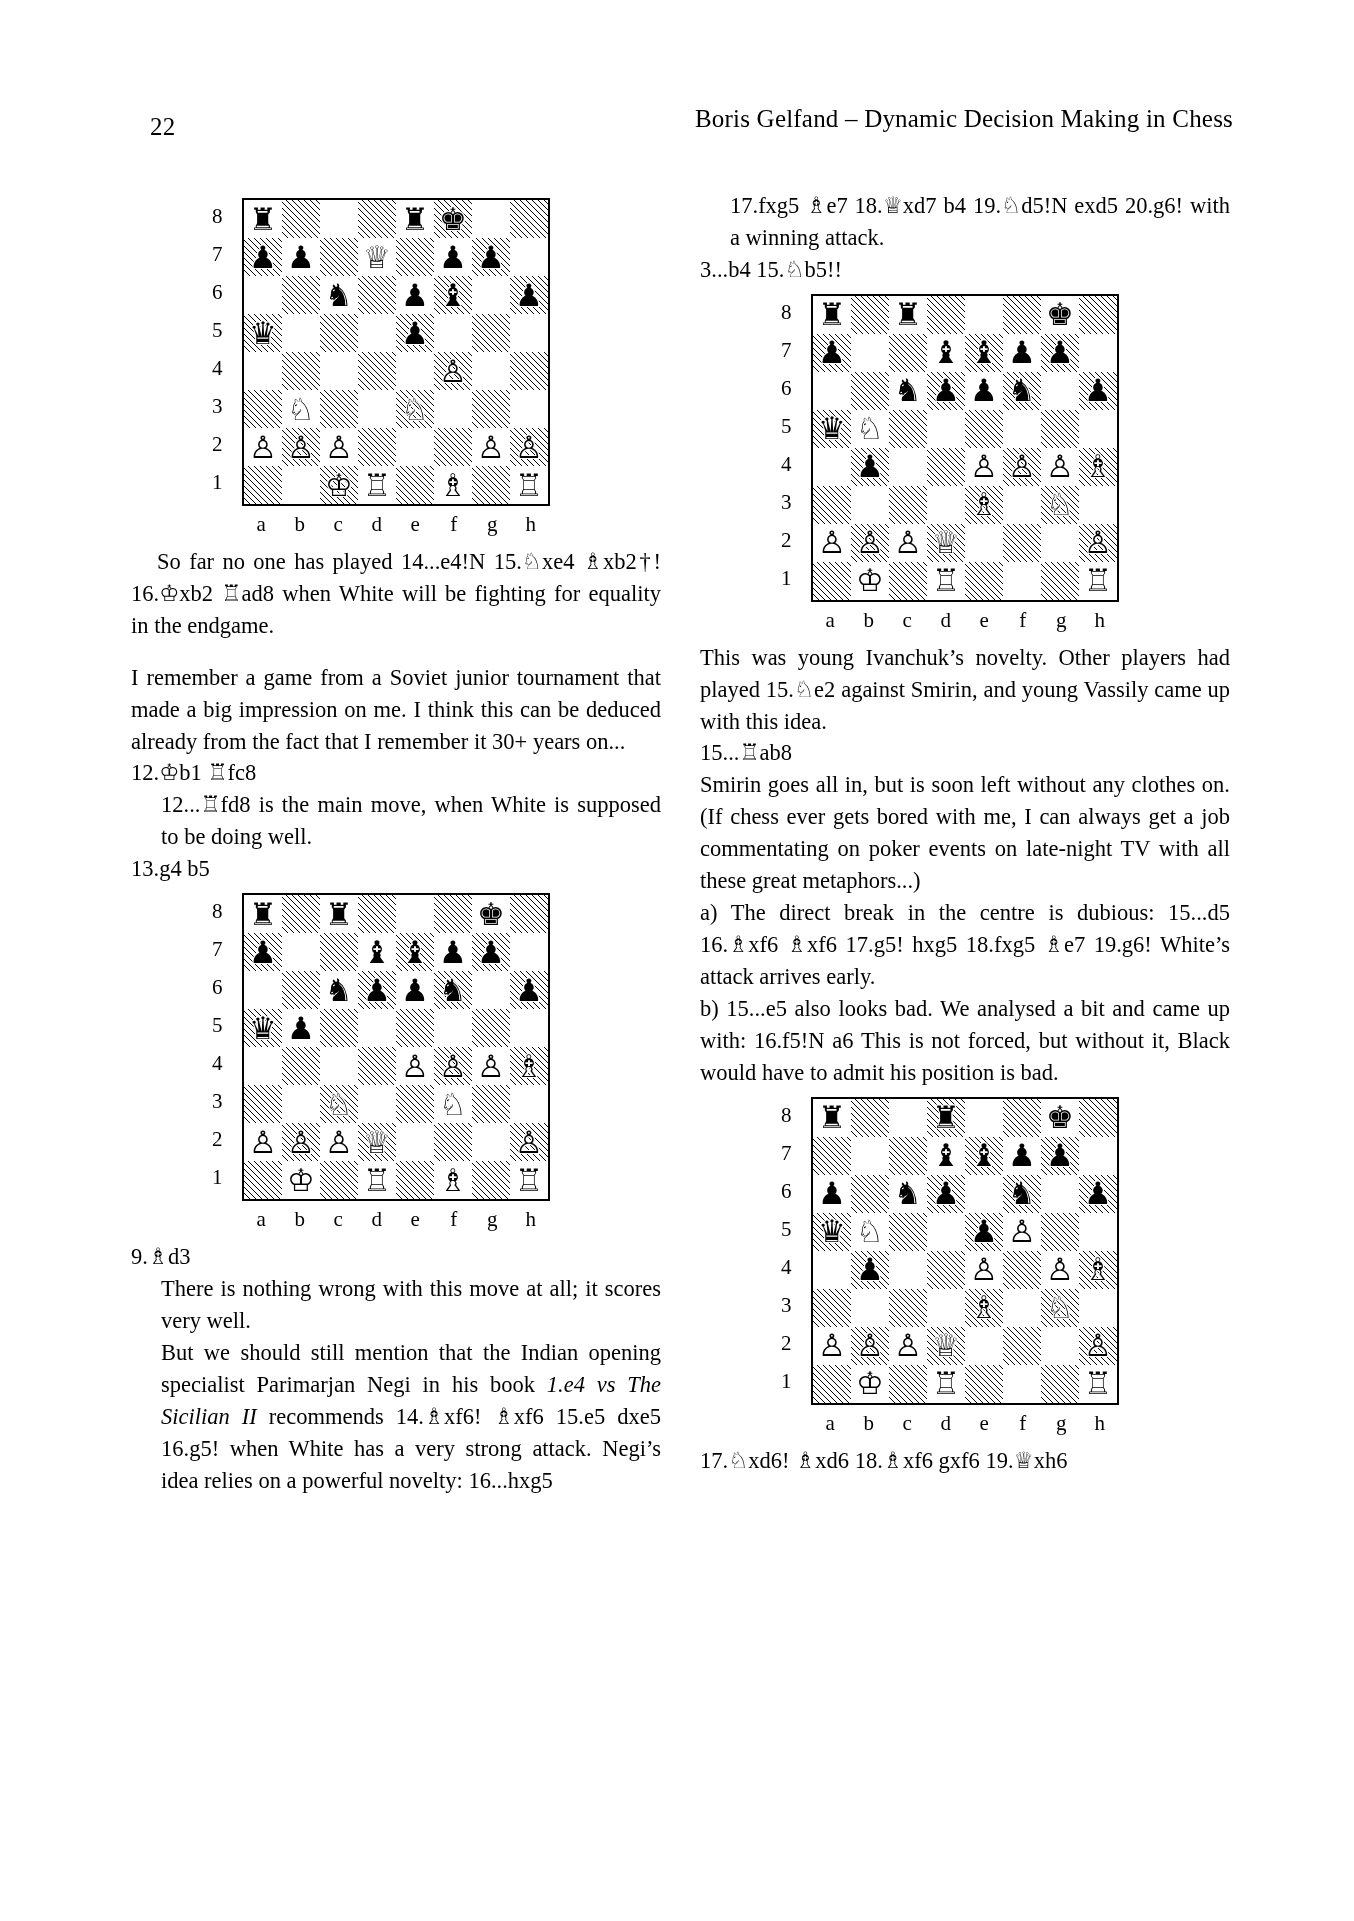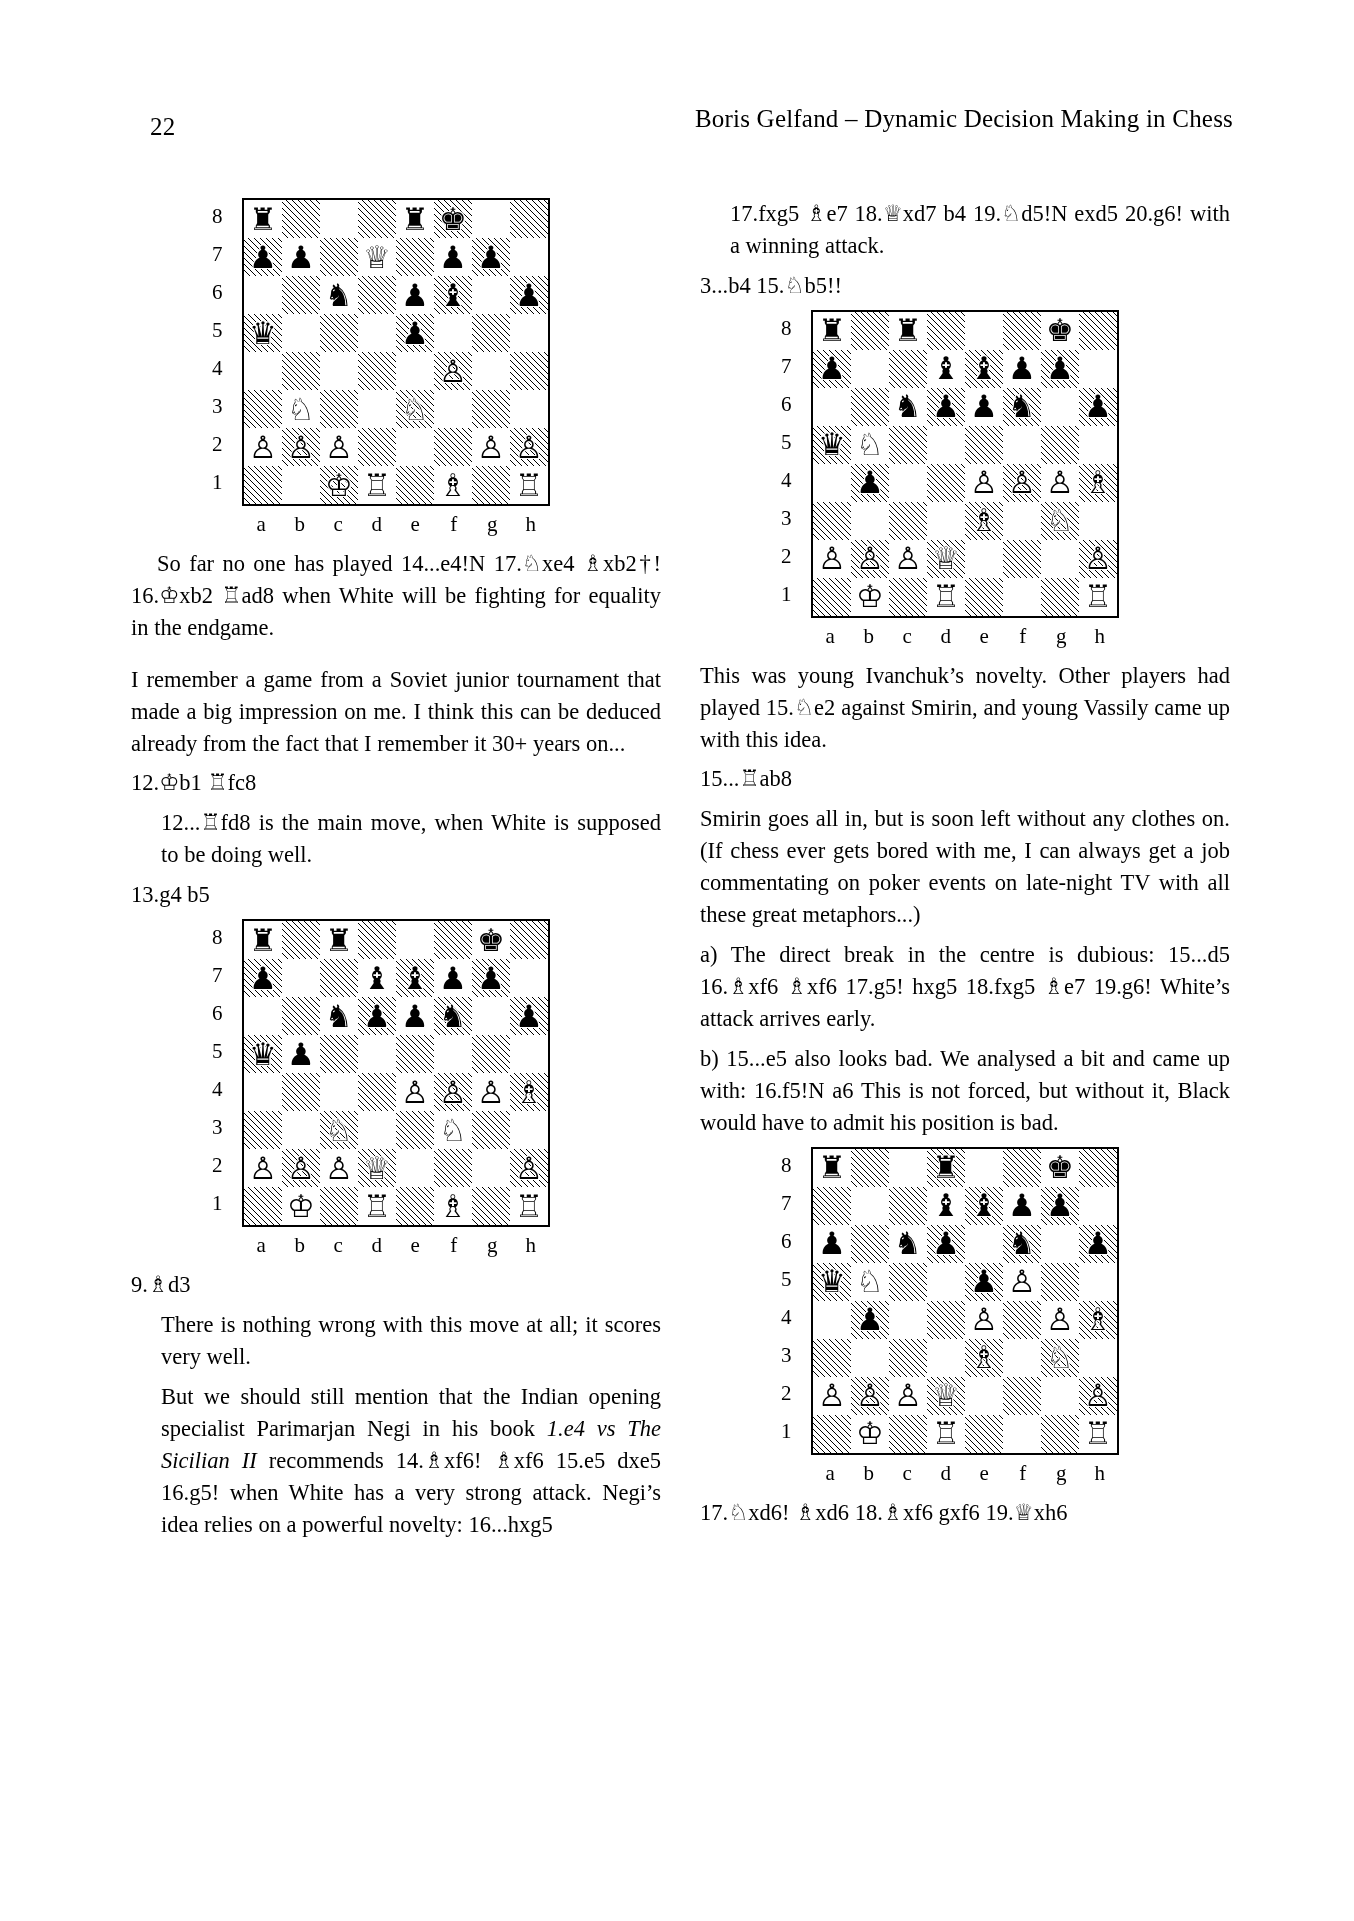--- a/index.html
+++ b/index.html
@@ -55,21 +55,21 @@
     top: 190px;
     width: 530px;
     font-size: 22.5px;
     line-height: 1.42;
     text-align: justify;
   }
   .col-left { left: 131px; }
   .col-right { left: 700px; }
 
   p {
-    margin: 8px 0 0 0;
+    margin: 0 0 0 0;
     text-indent: 0;
   }
   p.indent { text-indent: 26px; }
   p.gap { margin-top: 20px; }
   p.sub {
     margin-left: 30px;
   }
   .ital { font-style: italic; }
 
   
@@ -290,21 +290,21 @@
           <div>b</div>
           <div>c</div>
           <div>d</div>
           <div>e</div>
           <div>f</div>
           <div>g</div>
           <div>h</div>
         </div>
     </div>
 
-    <p class="indent">So far no one has played 14...e4!N 17.♘xe4 ♗xb2†! 16.♔xb2 ♖ad8 when White will be fighting for equality in the endgame.</p>
+    <p class="indent">So far no one has played 14...e4!N 15.♘xe4 ♗xb2†! 16.♔xb2 ♖ad8 when White will be fighting for equality in the endgame.</p>
 
     <p class="gap">I remember a game from a Soviet junior tournament that made a big impression on me. I think this can be deduced already from the fact that I remember it 30+ years on...</p>
 
     <p>12.♔b1 ♖fc8</p>
 
     <p class="sub">12...♖fd8 is the main move, when White is supposed to be doing well.</p>
 
     <p>13.g4 b5</p>
 
     <div class="board-wrap center">

